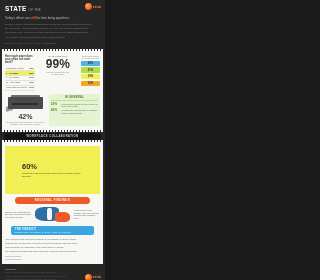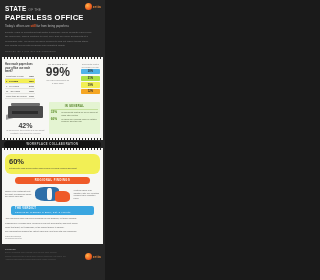--- a/index.html
+++ b/index.html
@@ -73,21 +73,21 @@
   .sec-banner{margin:3px 4px 2.5px 4px;background:#141414;border-radius:4px;padding:1.8px 0;
      text-align:center;font-size:2.6px;font-weight:bold;color:#cfcfcf;letter-spacing:.5px;}
   .sec-banner.orange{background:#ef5a28;color:#fff;}
   .sec-banner.blue{background:#3aa6e0;color:#fff;text-align:left;padding-left:4px;border-radius:2px;}
 
   .sheet2{position:relative;background:#f7f7f4;margin:0 2px;padding:4px 3px;}
   .sheet2::before{content:"";position:absolute;left:0;right:0;top:-2px;height:3px;background:#f7f7f4;
      -webkit-mask-image:repeating-linear-gradient(90deg,#000 0 2px,transparent 2px 3px);
      mask-image:repeating-linear-gradient(90deg,#000 0 2px,transparent 2px 3px);}
   .cards{display:flex;gap:3px;}
-  .card{flex:1;border-radius:6px;padding:4px;}
+  .card{flex:1;border-radius:1px;padding:17px;}
   .card.yel{background:#f2ef55;}
   .card.grn{background:#aee045;}
   .card-pct{font-size:7.5px;font-weight:bold;color:#2f2f2f;line-height:7.5px;}
   .card-txt{font-size:2px;color:#4a4a40;line-height:2.6px;margin-top:1.5px;}
 
   
   .map-row{display:flex;align-items:center;gap:2px;margin-top:2px;}
   .map-note{width:29%;font-size:2px;color:#666;line-height:2.5px;}
   .map{width:42%;height:17px;position:relative;}
   .m-blue{position:absolute;left:4%;top:8%;width:62%;height:82%;background:#2e6fa8;
@@ -119,21 +119,20 @@
 
   <div class="header">
     <div class="logo">
       <span class="logo-mark"></span>
       <span class="logo-txt">zetta</span>
     </div>
     <div class="ttl1">
       <span>STATE</span>
       <span class="lite">OF THE</span>
     </div>
-    <div class="ttl2">PAPERLESS OFFICE</div>
     <div class="tagline">
       <span>Today's offices are </span><span class="hi">still</span><span> far from being paperless</span>
     </div>
     <div class="para">
       <p>Despite years of predictions that digital technology would eliminate paper from</p>
       <p>the workplace, offices continue to print, copy and file paper documents at a</p>
       <p>remarkable rate. We surveyed office workers to find out where things stand.</p>
       <p>The results reveal both progress and persistent habits.</p>
     </div>
     <div class="kicker">SURVEY OF 1,000 OFFICE WORKERS</div>

